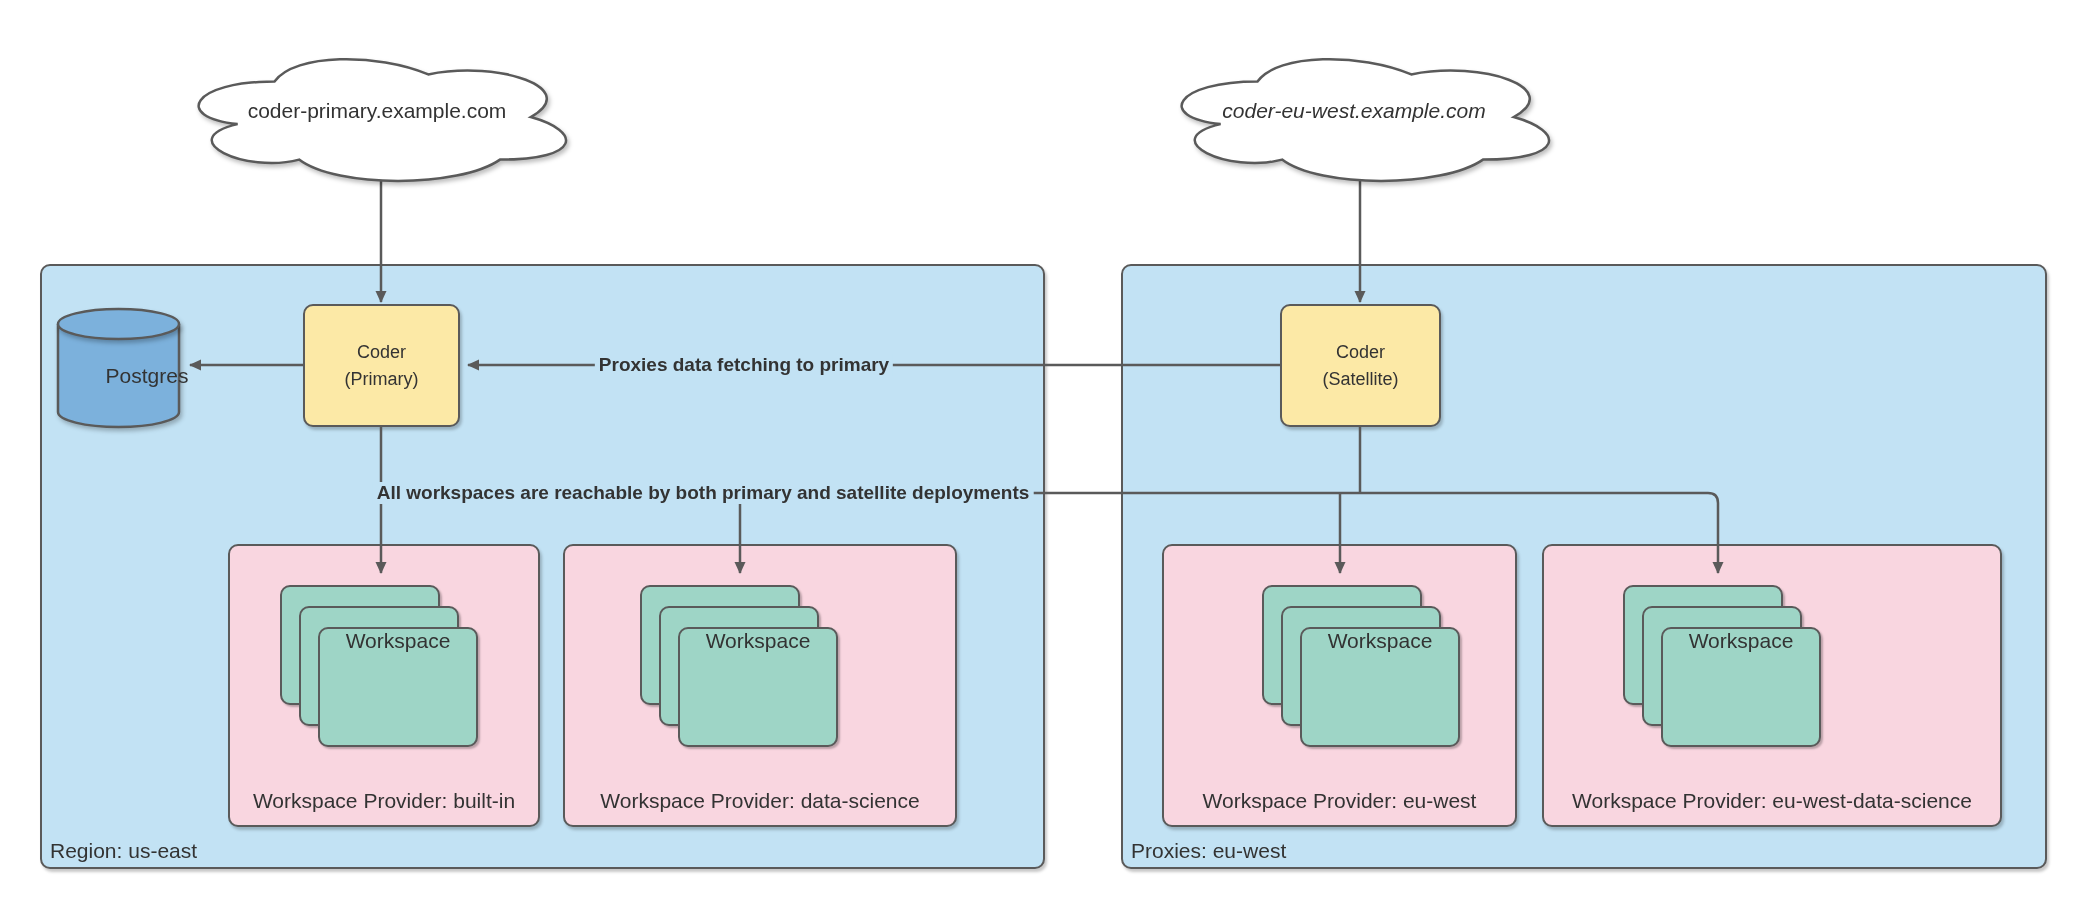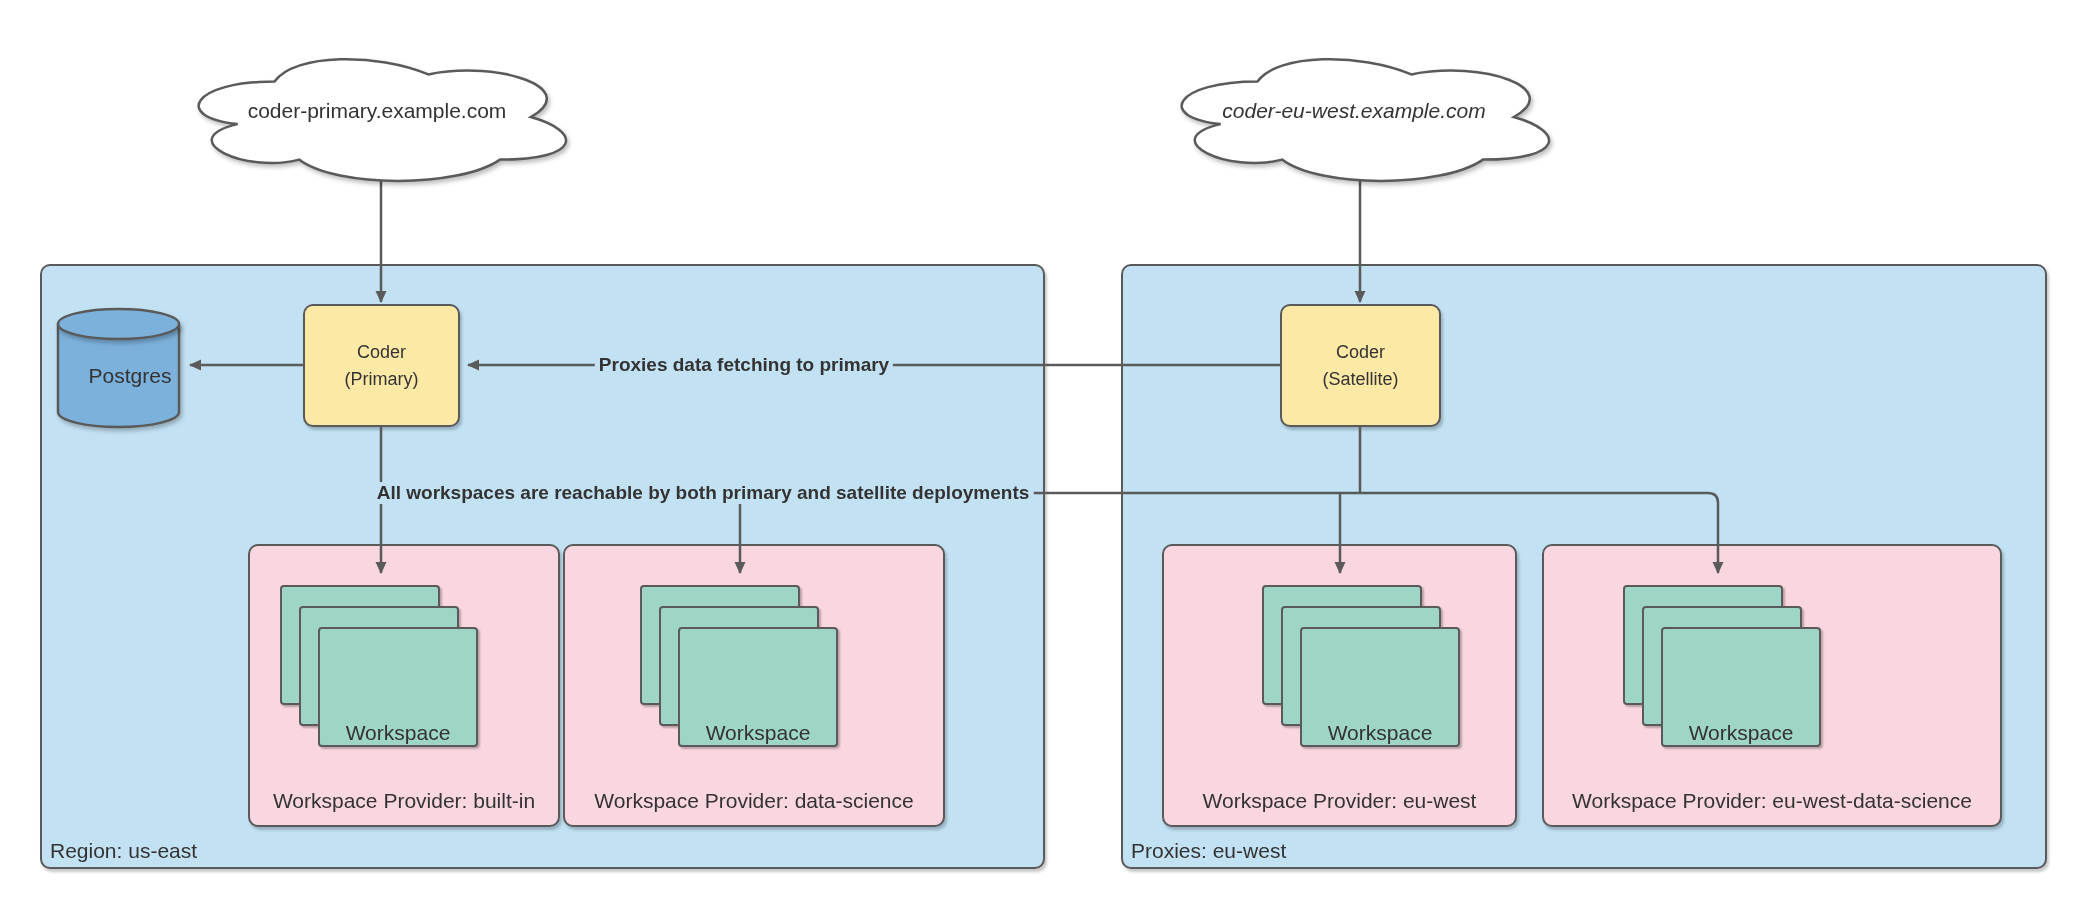--- a/index.html
+++ b/index.html
@@ -32,22 +32,22 @@
     position:absolute; z-index:2;
     background:var(--node-fill); border:2.5px solid var(--line);
     border-radius:10px; box-shadow:2px 3px 3px rgba(0,0,0,0.22);
     display:flex; flex-direction:column; align-items:center; justify-content:center;
     font-size:18px; line-height:27px; text-align:center;
   }
   .stack{position:absolute; z-index:2;}
   .card{
     position:absolute; width:160px; height:120px; box-sizing:border-box;
     background:var(--workspace-fill); border:2.5px solid var(--line);
-    border-radius:4px; box-shadow:2px 2px 2px rgba(0,0,0,0.25);
-    display:flex; align-items:flex-end; justify-content:center;
+    border-radius:10px; box-shadow:2px 2px 2px rgba(0,0,0,0.25);
+    display:flex; align-items:flex-start; justify-content:center;
     font-size:21px;
   }
   .edge{stroke:var(--line); stroke-width:2.5; fill:none;}
   .shape-cloud{fill:#ffffff; stroke:var(--line); stroke-width:2.5;
     filter:drop-shadow(2px 3px 2px rgba(0,0,0,0.25));}
   .shape-db{fill:var(--db-fill); stroke:var(--line); stroke-width:2.5;
     filter:drop-shadow(2px 3px 2px rgba(0,0,0,0.25));}
   .arrowhead{fill:var(--line);}
   .cloud-label{
     position:absolute; z-index:4; display:flex; align-items:center; justify-content:center;
@@ -68,24 +68,24 @@
 
 <div class="canvas">
 
   <div class="region" style="left:40px;top:264px;width:1001px;height:601px;">
     <div class="region-label">Region: us-east</div>
   </div>
   <div class="region" style="left:1121px;top:264px;width:922px;height:601px;">
     <div class="region-label">Proxies: eu-west</div>
   </div>
 
-  <div class="provider" style="left:228px;top:544px;width:308px;height:279px;margin-left:20px;">
+  <div class="provider" style="left:228px;top:544px;width:308px;height:279px;">
     <div class="provider-label">Workspace Provider: built-in</div>
   </div>
-  <div class="provider" style="left:563px;top:544px;width:378px;height:279px;">
+  <div class="provider" style="left:563px;top:544px;width:378px;height:279px;padding-left:12px;">
     <div class="provider-label">Workspace Provider: data-science</div>
   </div>
   <div class="provider" style="left:1162px;top:544px;width:351px;height:279px;">
     <div class="provider-label">Workspace Provider: eu-west</div>
   </div>
   <div class="provider" style="left:1542px;top:544px;width:456px;height:279px;">
     <div class="provider-label">Workspace Provider: eu-west-data-science</div>
   </div>
 
   <div class="stack" style="left:280px;top:585px;width:200px;height:165px;">
@@ -154,18 +154,18 @@
 
     <g>
       <path class="shape-db" d="M58,324 L58,412 A60.5,15 0 0 0 179,412 L179,324"></path>
       <ellipse class="shape-db" cx="118.5" cy="324" rx="60.5" ry="15"></ellipse>
     </g>
   </svg>
 
   <div class="cloud-label" style="left:172px;top:46px;width:410px;height:130px;">coder-primary.example.com</div>
   <div class="cloud-label" style="left:1149px;top:46px;width:410px;height:130px;font-style:italic;">coder-eu-west.example.com</div>
 
-  <div class="db-label" style="left:50px;top:364px;width:104px;padding-left:28px;">Postgres</div>
+  <div class="db-label" style="left:67px;top:364px;width:104px;padding-left:28px;">Postgres</div>
 
   <div class="free-label" style="left:744px;top:365px;">Proxies data fetching to primary</div>
   <div class="free-label" style="left:703px;top:493px;">All workspaces are reachable by both primary and satellite deployments</div>
 
 </div>
 
 </body></html>

